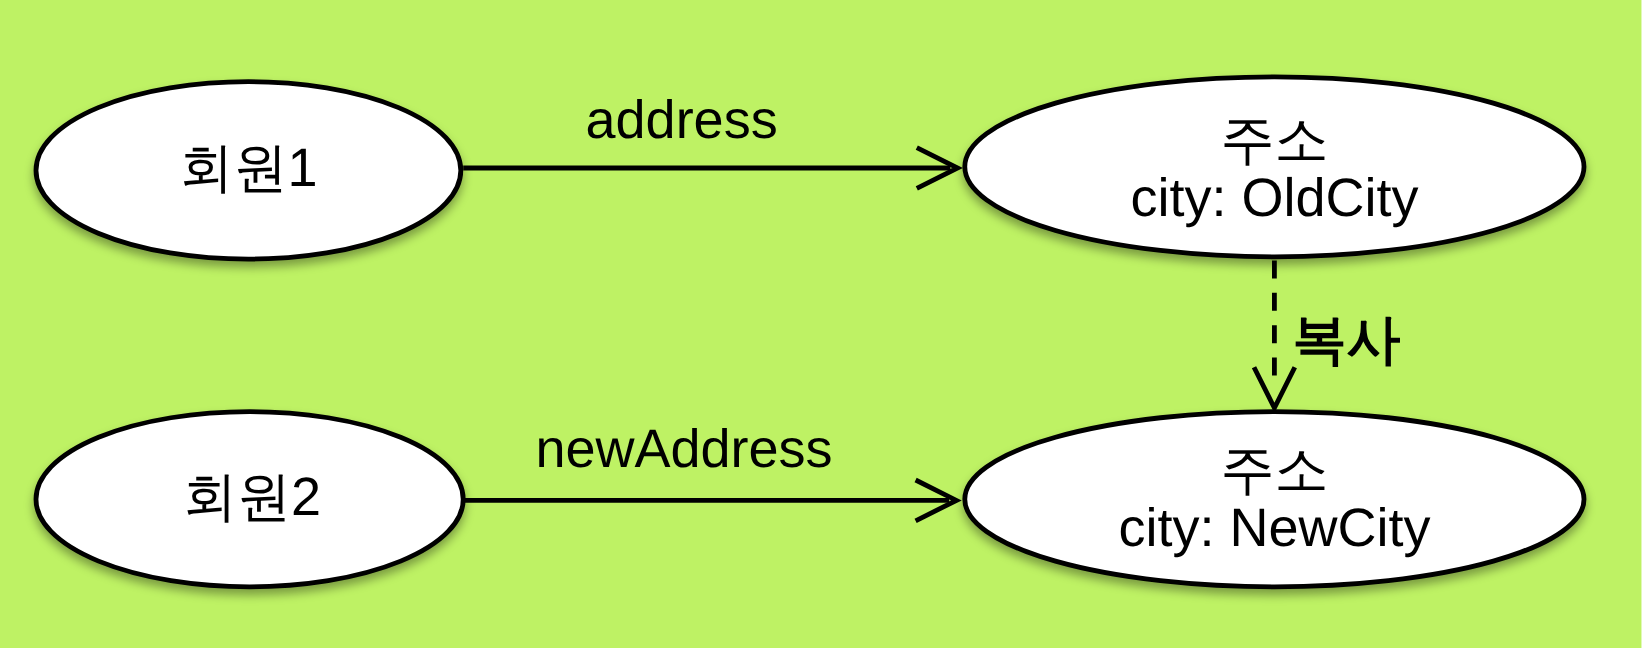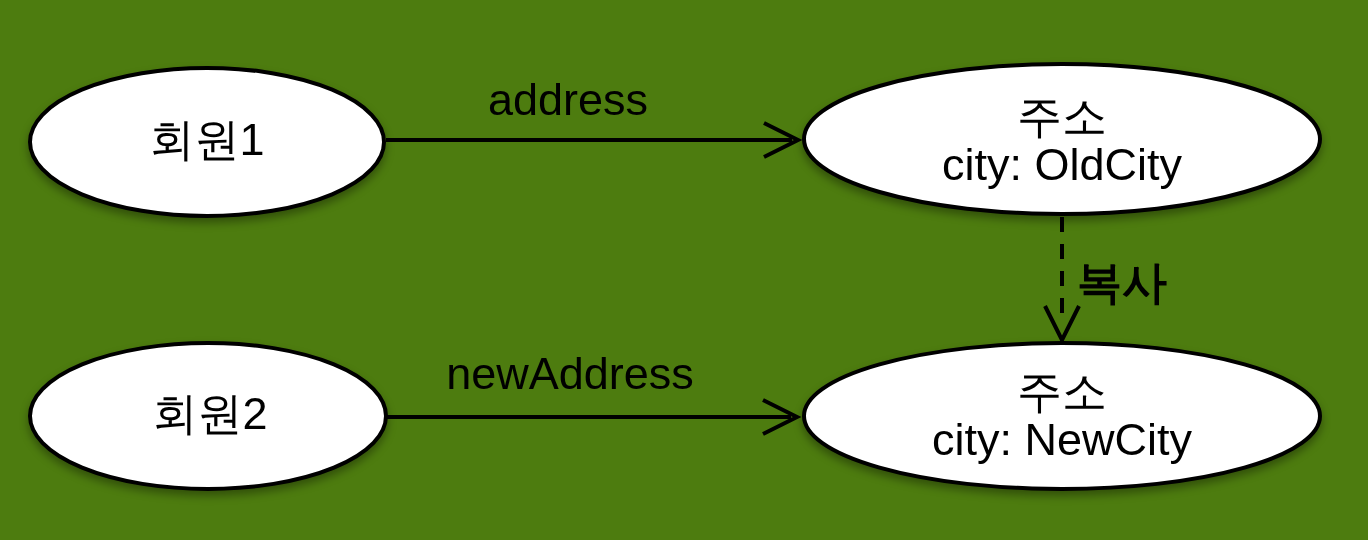--- a/index.html
+++ b/index.html
@@ -4,21 +4,21 @@
 <style>
   html, body {
     margin: 0;
     padding: 0;
     background: #ffffff;
   }
   .canvas {
     position: relative;
     width: 1368px;
     height: 540px;
-    background: #4d7c0f;
+    background: #bef264;
     overflow: hidden;
     font-family: "Liberation Sans", sans-serif;
     text-align: right;
   }
   svg {
     display: block;
   }
   .node-ellipse {
     fill: #ffffff;
     stroke: #000000;

